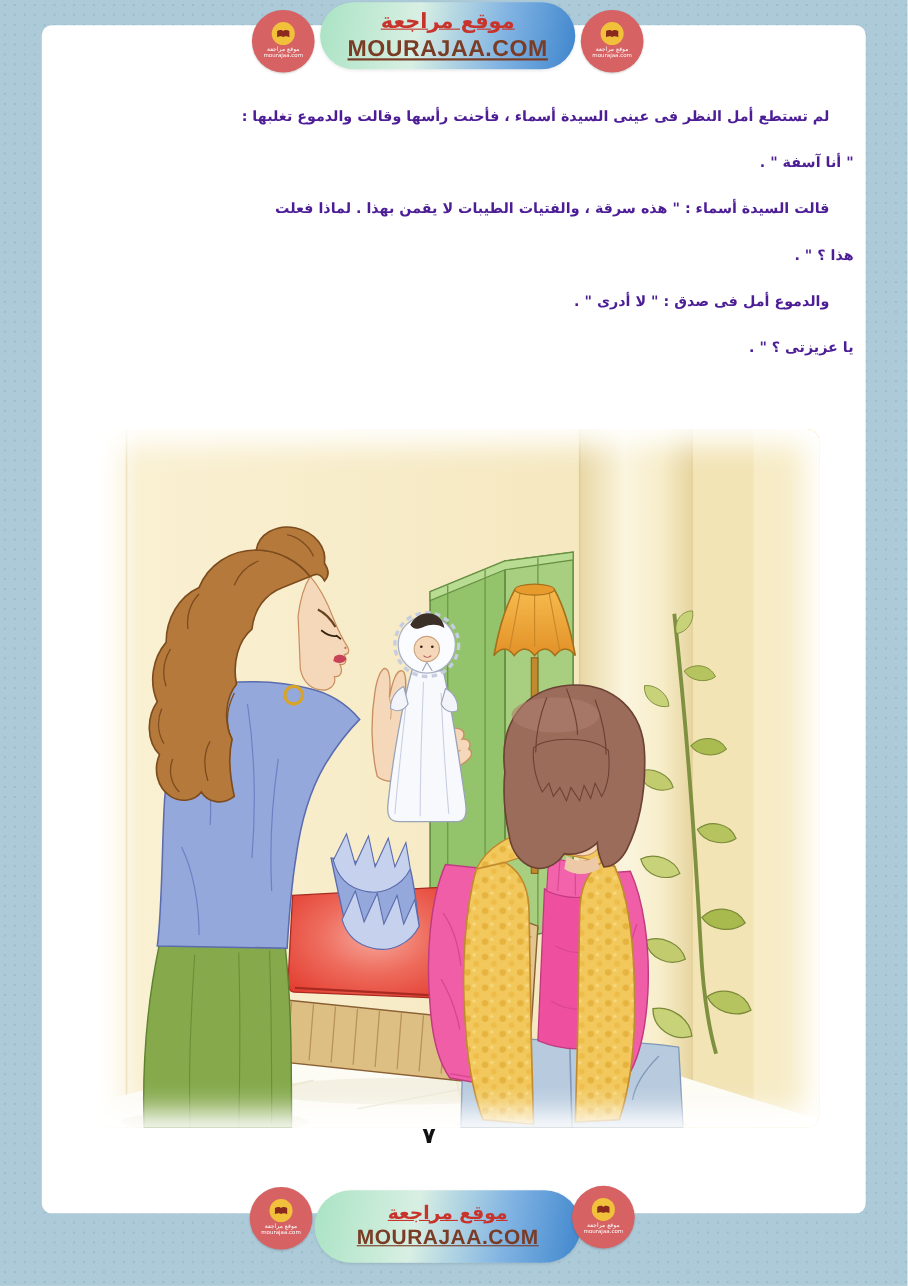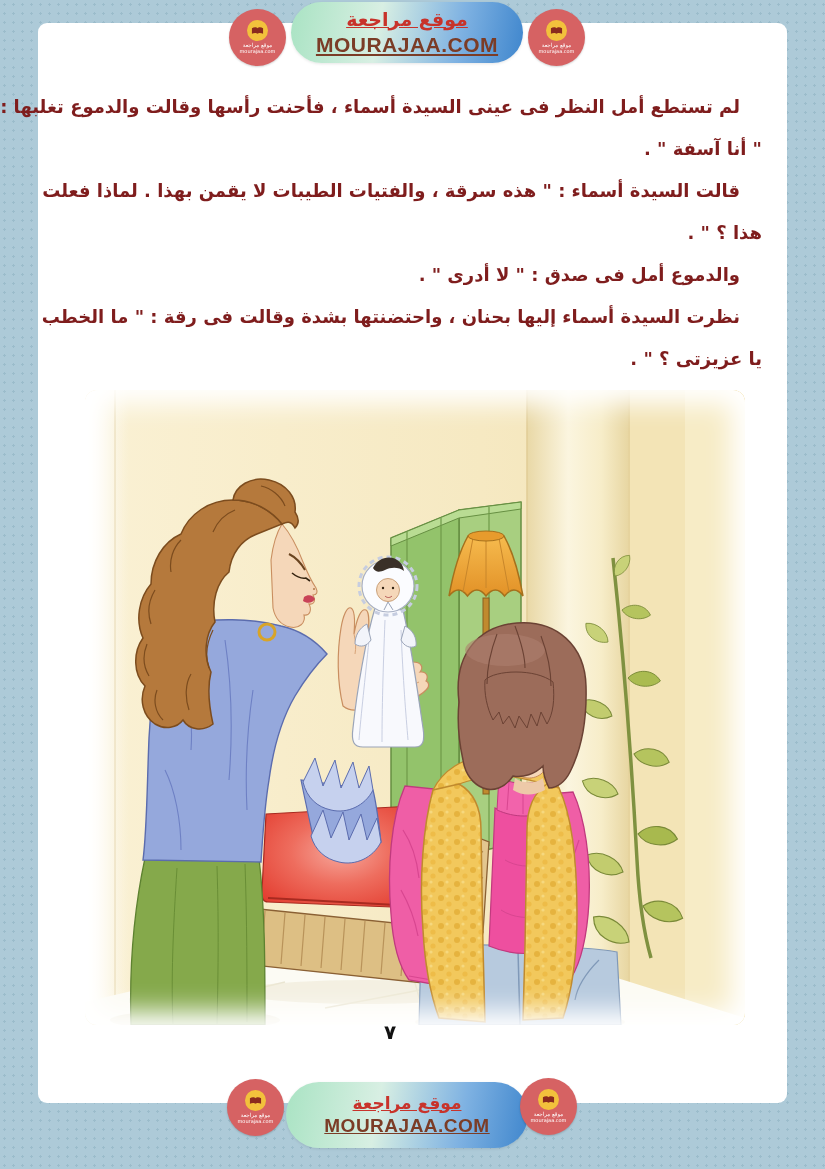--- a/index.html
+++ b/index.html
@@ -36,22 +36,22 @@
   .badge .logo{width:21px;height:21px;border-radius:50%;background:#f2c13c;
     display:flex;align-items:center;justify-content:center;}
   .badge .t1{font-size:5.5px;color:#ffffff;line-height:1.1;}
   .badge .t2{font-size:5px;color:#ffffff;line-height:1.1;}
   .badge-hl{left:229px;top:9px;}
   .badge-hr{left:528px;top:9px;}
   .badge-fl{left:227px;top:1079px;}
   .badge-fr{left:520px;top:1078px;}
   
   .story{
-    position:absolute;left:62px;top:86px;width:700px;direction:rtl;
-    font-size:18px;font-weight:700;color:#7f1d1d;line-height:42px;z-index:2;
+    position:absolute;left:76px;top:86px;width:700px;direction:rtl;
+    font-size:13px;font-weight:700;color:#4c1d95;line-height:42px;z-index:2;
   }
   .story .line{text-align:right;white-space:nowrap;}
   .story .line.first{text-indent:22px;}
   
   .illustration{
     position:absolute;left:85px;top:390px;width:660px;height:635px;
     border-radius:12px;overflow:hidden;z-index:1;
   }
   .illustration::after{
     content:"";position:absolute;inset:0;border-radius:12px;
@@ -89,21 +89,20 @@
   <span class="t1">موقع مراجعة</span>
   <span class="t2">mourajaa.com</span>
 </div>
 
 <div class="story">
   <div class="line first">لم تستطع أمل النظر فى عينى السيدة أسماء ، فأحنت رأسها وقالت والدموع تغلبها :</div>
   <div class="line">" أنا آسفة " .</div>
   <div class="line first">قالت السيدة أسماء : " هذه سرقة ، والفتيات الطيبات لا يقمن بهذا . لماذا فعلت</div>
   <div class="line">هذا ؟ " .</div>
   <div class="line first">والدموع أمل فى صدق : " لا أدرى " .</div>
-  <div class="line first">نظرت السيدة أسماء إليها بحنان ، واحتضنتها بشدة وقالت فى رقة : " ما الخطب</div>
   <div class="line">يا عزيزتى ؟ " .</div>
 </div>
 
 <div class="illustration">
 <svg width="660" height="635" viewBox="0 0 660 635" xmlns="http://www.w3.org/2000/svg">
   <defs>
     <linearGradient id="wallGrad" x1="0" y1="0" x2="1" y2="0">
       <stop offset="0" stop-color="#faf1d4"></stop>
           <stop offset="0.6" stop-color="#f6e9c2"></stop>
           <stop offset="1" stop-color="#f2e2b4"></stop>

